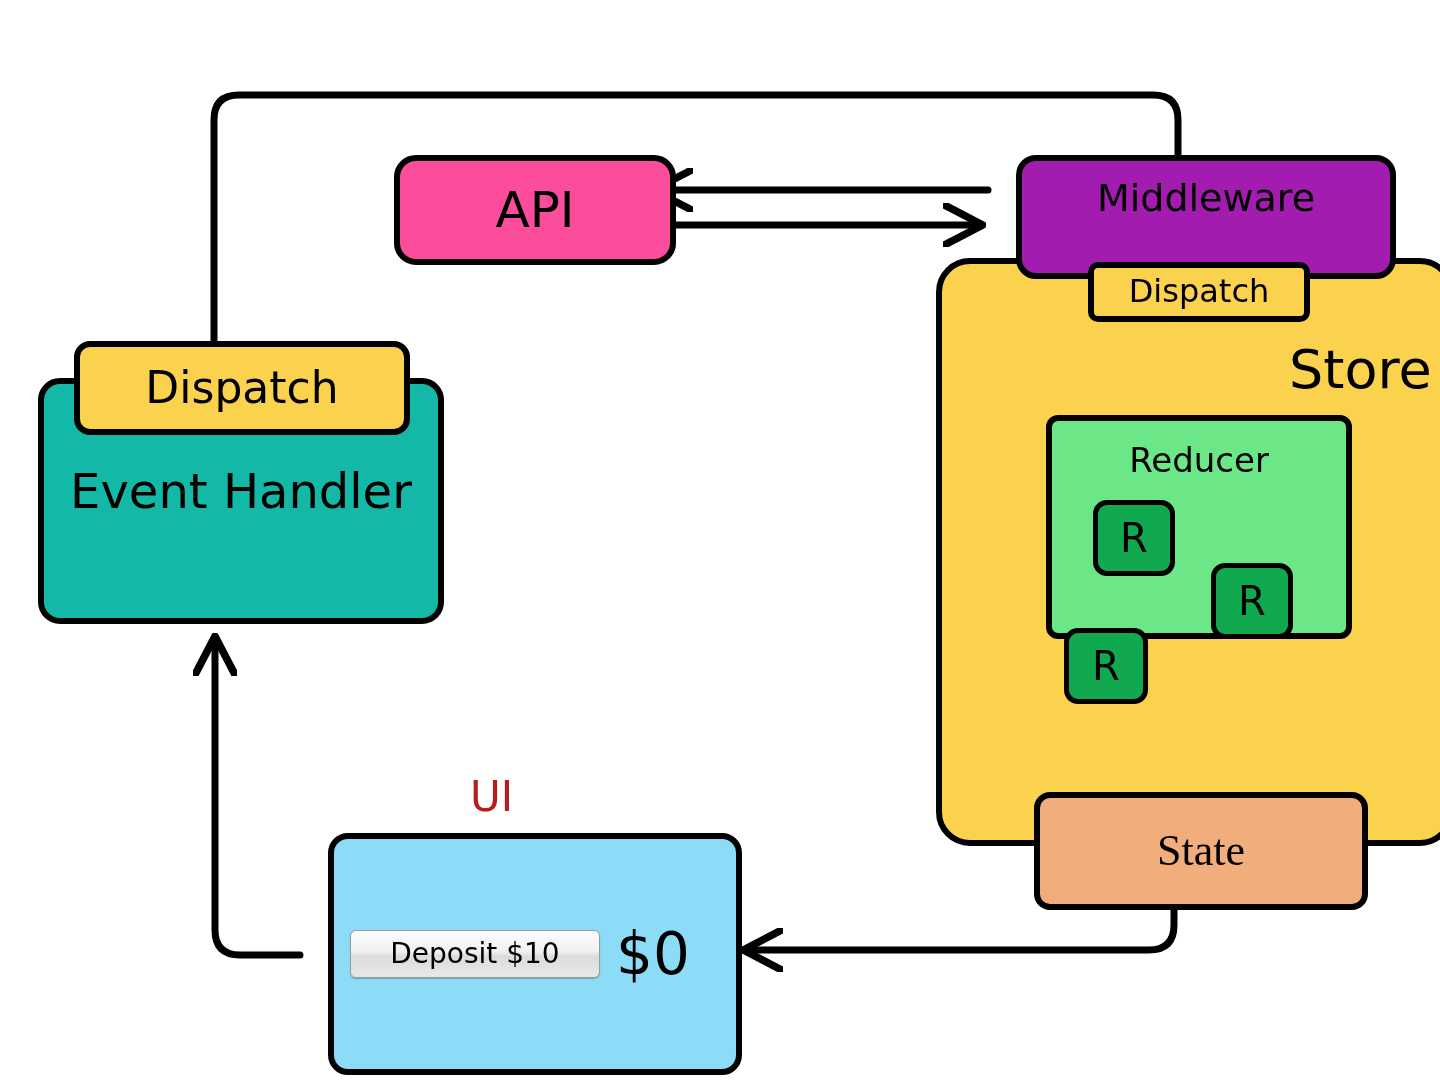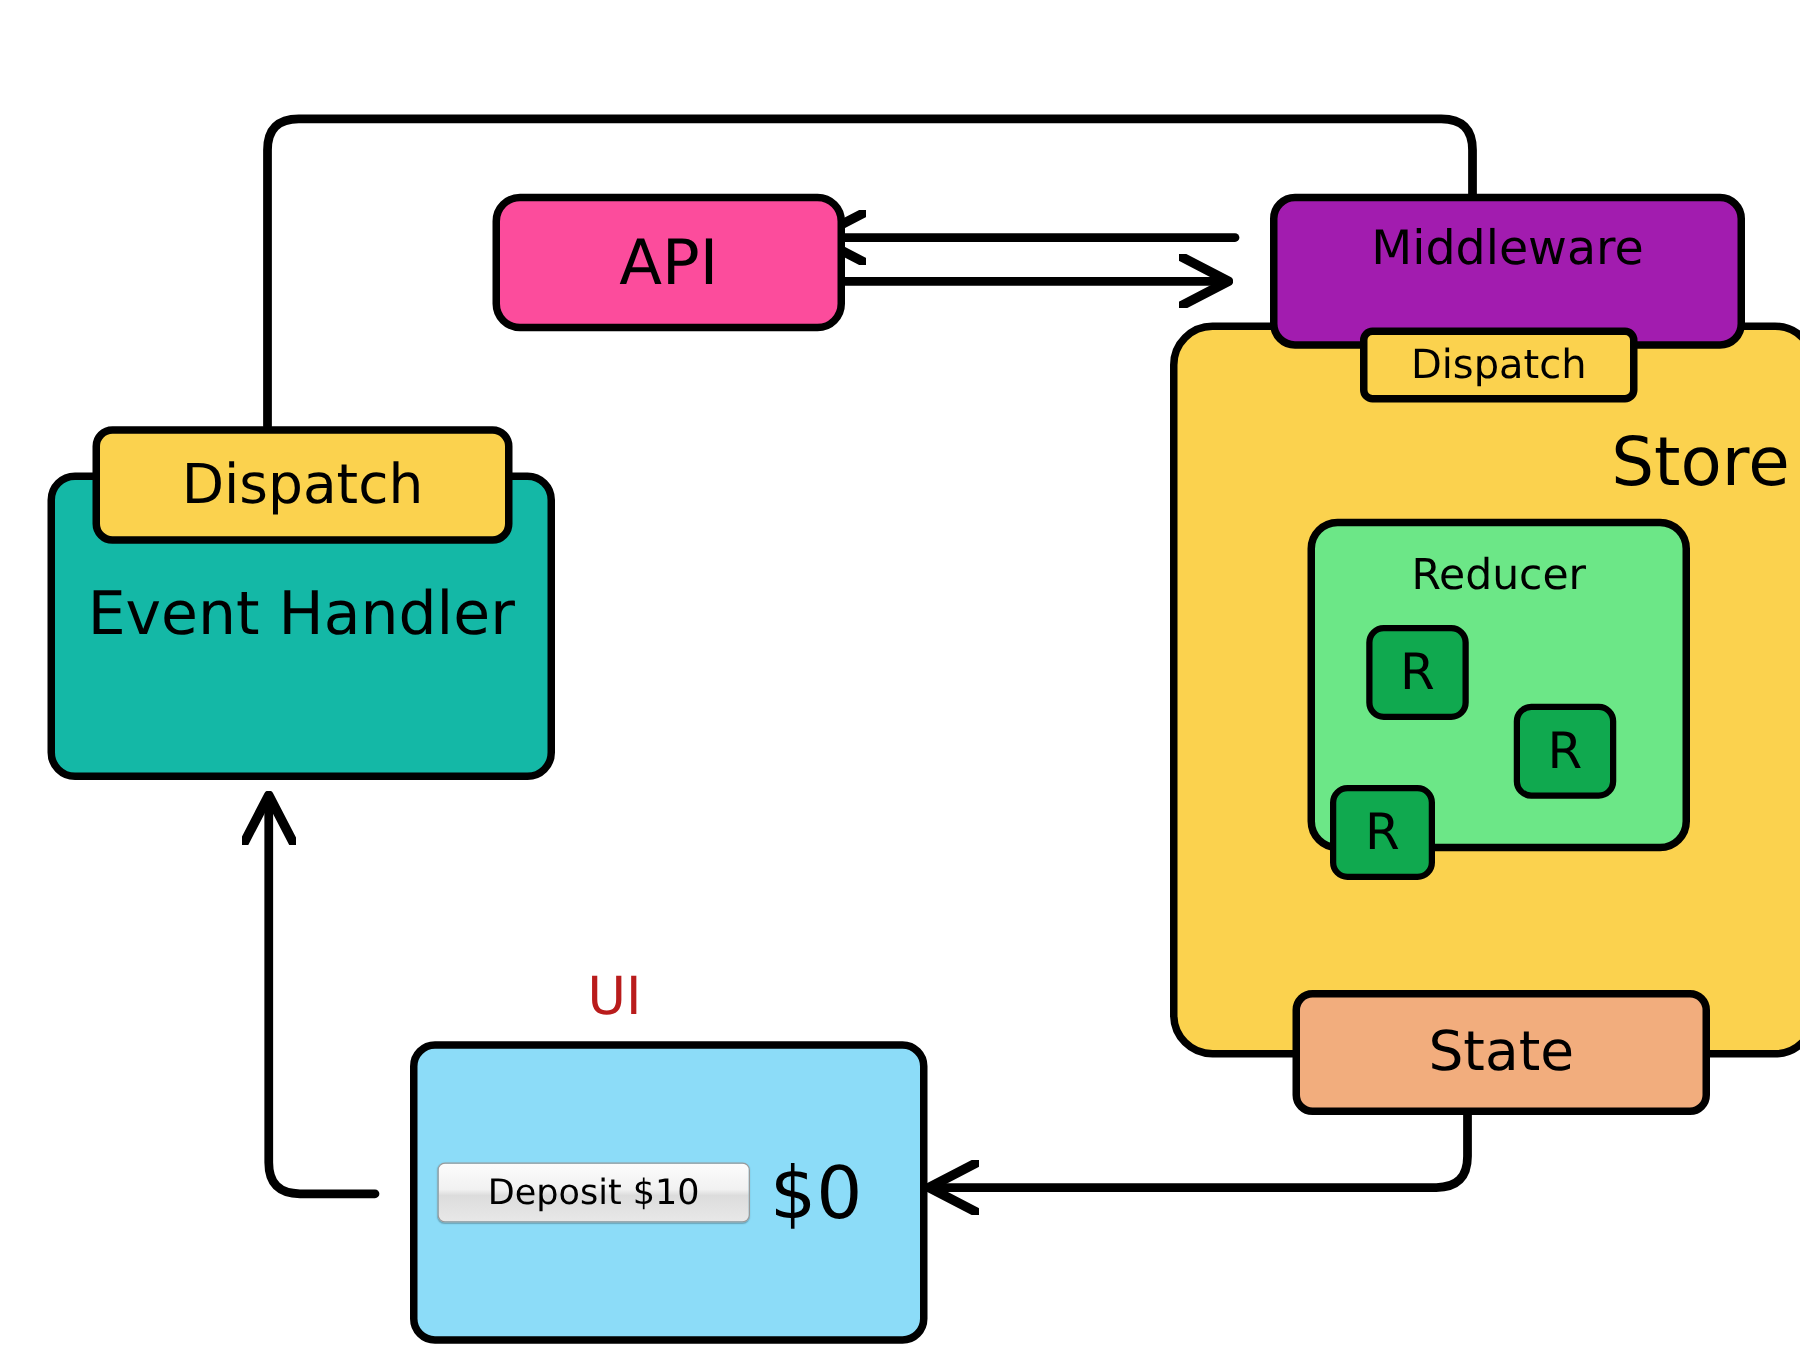--- a/index.html
+++ b/index.html
@@ -96,23 +96,23 @@
     border-radius: 10px;
     font-size: 32px;
     z-index: 7;
   }
 
   
   .reducer-box {
     left: 1018px;
     top: 415px;
     width: 306px;
-    height: 266px;
+    height: 224px;
     background: #6CE787;
-    border-radius: 24px;
+    border-radius: 12px;
     font-size: 34px;
     align-items: flex-start;
     padding-top: 22px;
     z-index: 4;
   }
   .r-chip {
     position: absolute;
     box-sizing: border-box;
     border: 5px solid #000;
     background: #10A94F;
@@ -126,25 +126,26 @@
   }
   .r1 { left: 1093px; top: 500px; width: 82px; height: 76px; }
   .r2 { left: 1211px; top: 563px; width: 82px; height: 76px; }
   .r3 { left: 1064px; top: 628px; width: 84px; height: 76px; }
 
   
   .state-box {
     left: 1006px;
     top: 792px;
     width: 334px;
-    height: 100px;
+    height: 118px;
     background: #F2AD7D;
     border-radius: 16px;
     font-size: 44px;
     z-index: 7;
+    font-family: Liberation Serif, serif;
   }
 
   
   .eventhandler-box {
     left: 10px;
     top: 378px;
     width: 406px;
     height: 246px;
     background: #14b8a6;
     border-radius: 22px;

